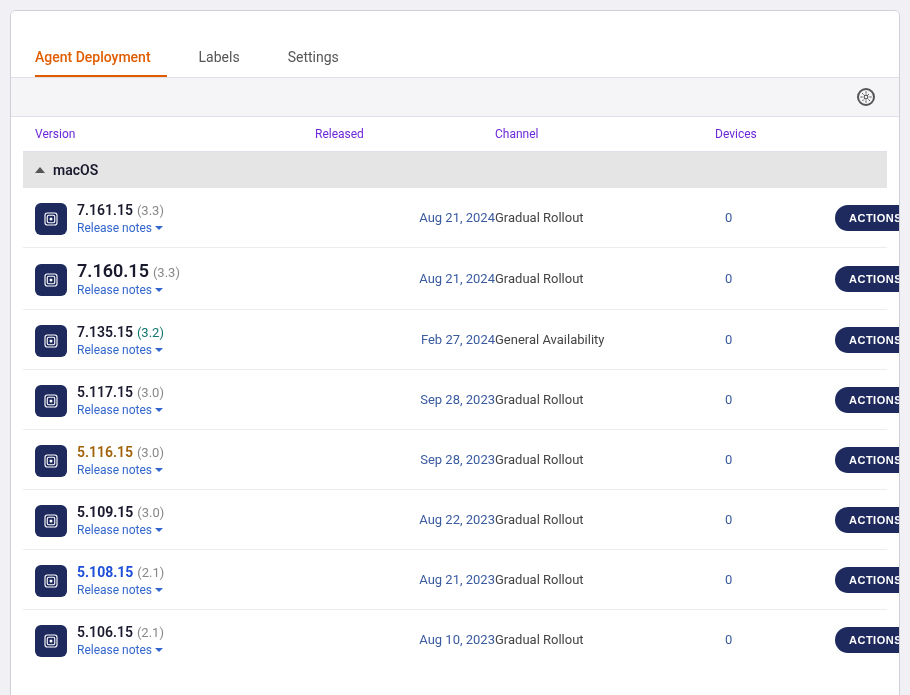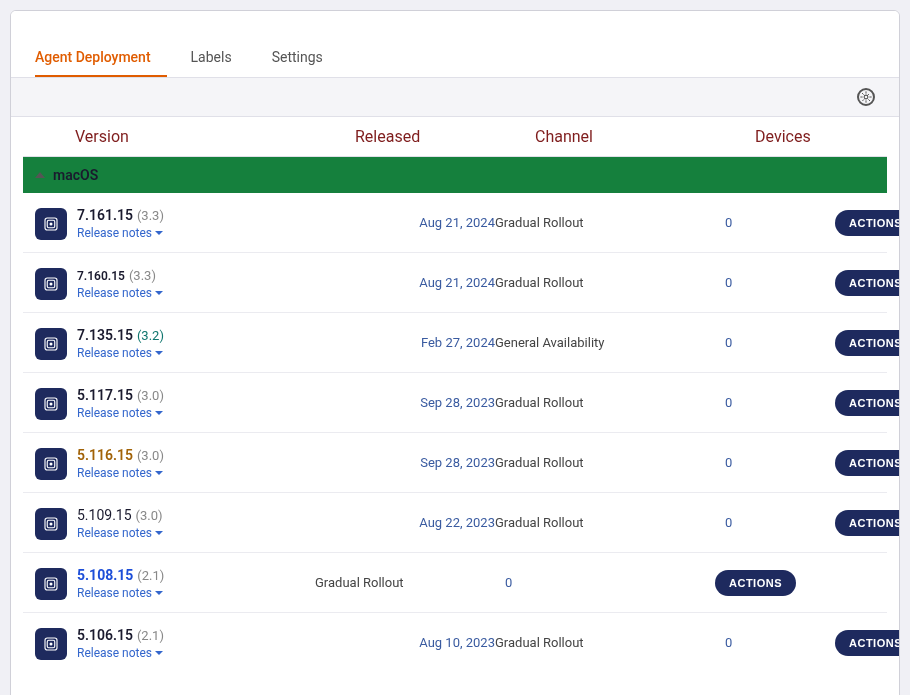--- a/index.html
+++ b/index.html
@@ -25,21 +25,21 @@
       background: #fff;
     }
     .page-title {
       font-size: 22px;
       font-weight: 700;
       color: #1a1a2e;
       margin-bottom: 12px;
     }
     .tabs {
       display: flex;
-      gap: 4px;
+      gap: 12px;
       border-bottom: none;
     }
     .tab {
       padding: 8px 16px 10px 0;
       margin-right: 20px;
       font-size: 14px;
       color: #555;
       cursor: pointer;
       border-bottom: 2px solid transparent;
       text-decoration: none;
@@ -84,31 +84,30 @@
     .table-wrapper {
       padding: 0 12px;
     }
     .table-header {
       display: grid;
       grid-template-columns: 280px 180px 220px 120px 120px;
       padding: 10px 12px;
       border-bottom: 1px solid #e0e0e8;
     }
     .col-header {
-      font-size: 16px;
-      color: #7f1d1d;
+      font-size: 12px;
+      color: #6d28d9;
       font-weight: 400;
       text-transform: none;
-      margin-left: 40px;
     }
     .section-row {
       display: grid;
       grid-template-columns: 280px 180px 220px 120px 120px;
       padding: 10px 12px;
-      background: #15803d;
+      background: #e5e5e5;
       align-items: center;
     }
     .section-label {
       display: flex;
       align-items: center;
       gap: 8px;
       font-weight: 600;
       font-size: 14px;
       color: #1a1a2e;
       grid-column: 1 / -1;
@@ -280,21 +279,21 @@
       <div class="version-cell">
         <div class="agent-icon">
           <svg viewBox="0 0 24 24" fill="none" xmlns="http://www.w3.org/2000/svg">
             <rect x="4" y="4" width="16" height="16" rx="3" stroke="white" stroke-width="1.5"></rect>
             <rect x="7" y="7" width="10" height="10" rx="2" stroke="white" stroke-width="1.5"></rect>
             <circle cx="12" cy="12" r="2" fill="white"></circle>
           </svg>
         </div>
         <div class="version-info">
           <span>
-            <span style="font-weight:600;font-size:12px;color:#1a1a2e;">7.160.15</span>
+            <span style="font-weight:600;font-size:18px;color:#1a1a2e;">7.160.15</span>
             <span style="color:#888;font-size:13px;"> (3.3)</span>
           </span>
           <span class="release-notes">
             Release notes
             <span class="chevron-down-sm"></span>
           </span>
         </div>
       </div>
       <div class="date-cell">Aug 21, 2024</div>
       <div class="channel-cell">Gradual Rollout</div>
@@ -400,21 +399,21 @@
       <div class="version-cell">
         <div class="agent-icon">
           <svg viewBox="0 0 24 24" fill="none" xmlns="http://www.w3.org/2000/svg">
             <rect x="4" y="4" width="16" height="16" rx="3" stroke="white" stroke-width="1.5"></rect>
             <rect x="7" y="7" width="10" height="10" rx="2" stroke="white" stroke-width="1.5"></rect>
             <circle cx="12" cy="12" r="2" fill="white"></circle>
           </svg>
         </div>
         <div class="version-info">
           <span>
-            <span style="font-weight:400;font-size:14px;color:#1a1a2e;">5.109.15</span>
+            <span style="font-weight:700;font-size:14px;color:#1a1a2e;">5.109.15</span>
             <span style="color:#888;font-size:13px;"> (3.0)</span>
           </span>
           <span class="release-notes">
             Release notes
             <span class="chevron-down-sm"></span>
           </span>
         </div>
       </div>
       <div class="date-cell">Aug 22, 2023</div>
       <div class="channel-cell">Gradual Rollout</div>
@@ -439,20 +438,21 @@
           <span>
             <span style="font-weight:700;font-size:14px;color:#1d4ed8;">5.108.15</span>
             <span style="color:#888;font-size:13px;"> (2.1)</span>
           </span>
           <span class="release-notes">
             Release notes
             <span class="chevron-down-sm"></span>
           </span>
         </div>
       </div>
+      <div class="date-cell">Aug 21, 2023</div>
       <div class="channel-cell">Gradual Rollout</div>
       <div class="devices-cell">0</div>
       <div>
         <button class="actions-btn">
           ACTIONS
           
         </button>
       </div>
     </div>
         <div class="data-row">

